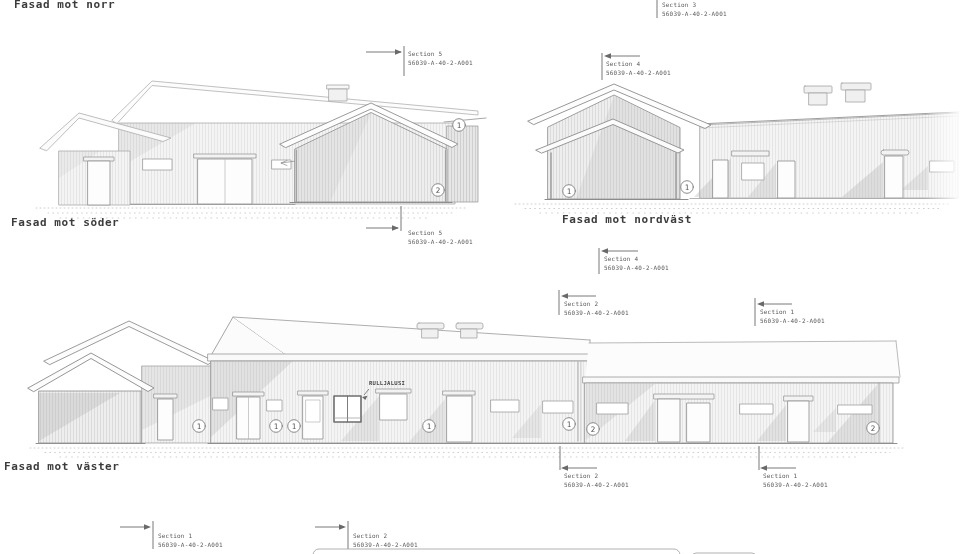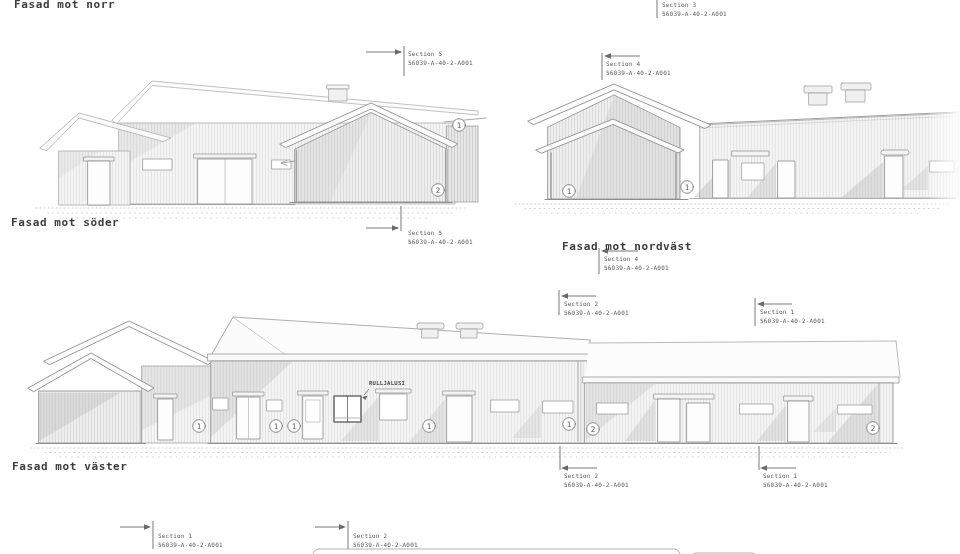--- a/index.html
+++ b/index.html
@@ -293,22 +293,22 @@
   </g>
 
   <g fill="none" stroke="#a8a8a8" stroke-width="0.9">
     <rect x="313" y="549" width="367" height="16" rx="6"></rect>
     <rect x="692" y="553" width="64" height="12" rx="4"></rect>
   </g>
 </svg>
 
 <div class="title" style="left:14px;top:-2px">Fasad mot norr</div>
 <div class="title" style="left:11px;top:216px">Fasad mot söder</div>
-<div class="title" style="left:562px;top:240px">Fasad mot nordväst</div>
-<div class="title" style="left:12px;top:460px">Fasad mot väster</div>
+<div class="title" style="left:562px;top:213px">Fasad mot nordväst</div>
+<div class="title" style="left:4px;top:460px">Fasad mot väster</div>
 
 <div class="marker" style="left:408px;top:49px">
   <div>Section 5</div>
   <div>56039-A-40-2-A001</div>
 </div>
 <div class="marker" style="left:408px;top:228px">
   <div>Section 5</div>
   <div>56039-A-40-2-A001</div>
 </div>
 <div class="marker" style="left:662px;top:0px">

